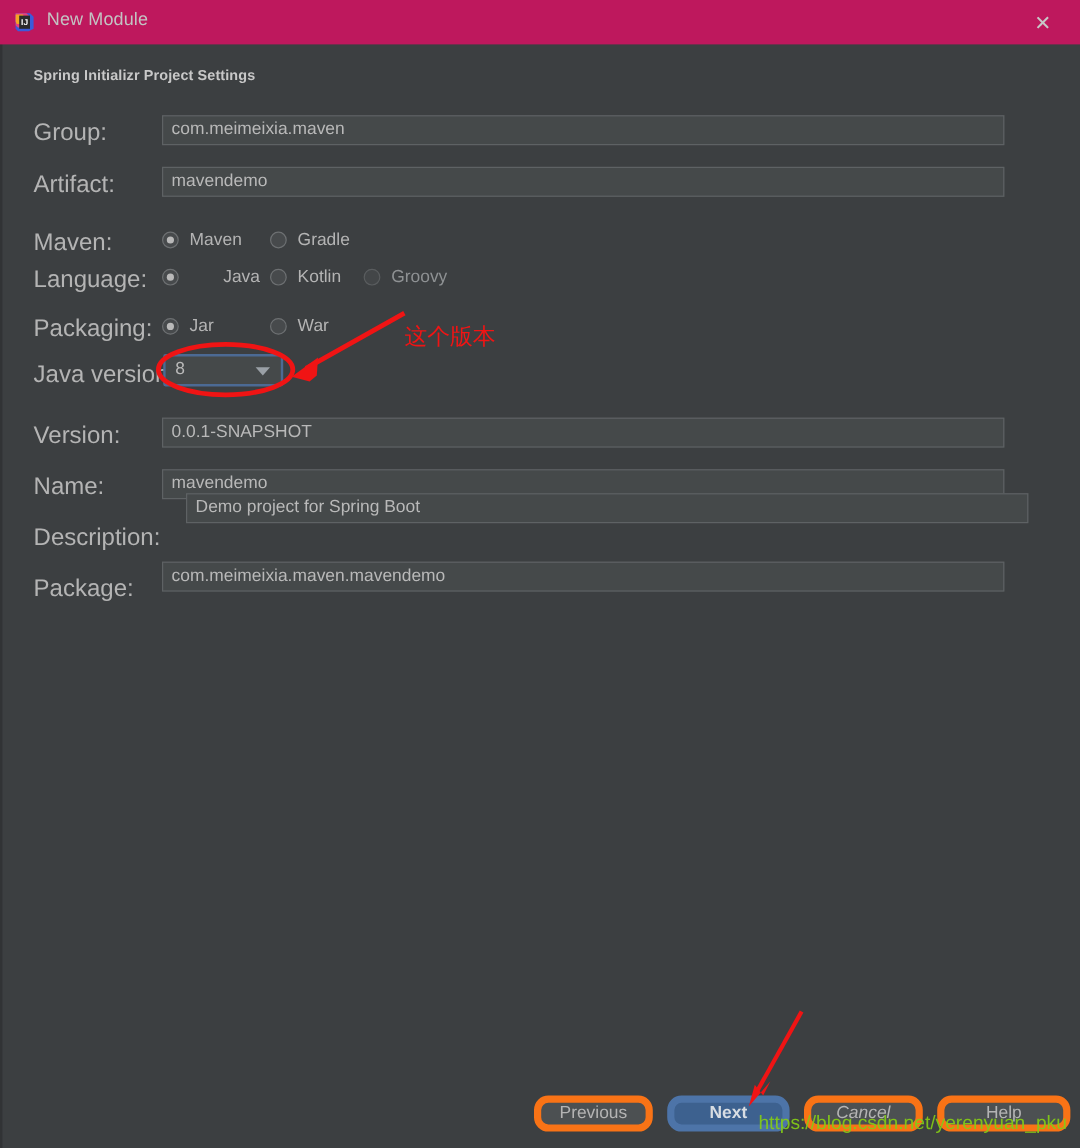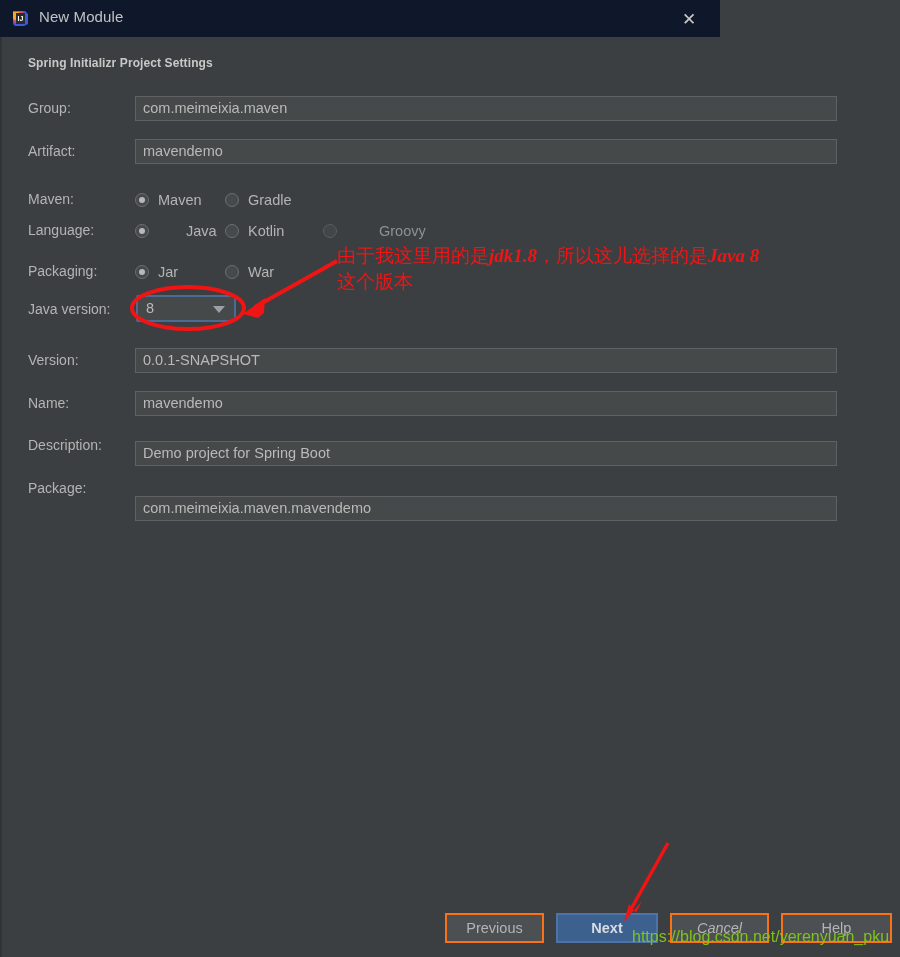--- a/index.html
+++ b/index.html
@@ -28,23 +28,23 @@
     position: absolute;
     left: 0; top: 0;
     width: 2px;
     height: 957px;
     background: #313335;
   }
   
   .titlebar {
     position: absolute;
     left: 0; top: 0;
-    width: 720px;
+    width: 900px;
     height: 37px;
-    background: #0f172a;
+    background: #be185d;
   }
   .app-icon {
     position: absolute;
     left: 11px; top: 9px;
     width: 19px; height: 19px;
   }
   .title-text {
     position: absolute;
     left: 39px; top: 8px;
     font-size: 15px;
@@ -69,21 +69,21 @@
     left: 28px; top: 56px;
     font-size: 12px;
     font-weight: bold;
     color: #c8c8c8;
     letter-spacing: 0.1px;
   }
   
   .field-label {
     position: absolute;
     left: 28px;
-    font-size: 14px;
+    font-size: 20px;
     color: #b4b4b4;
     white-space: nowrap;
   }
   .text-input {
     position: absolute;
     left: 135px;
     width: 702px;
     height: 25px;
     background: #45494a;
     border: 1px solid #5e6264;
@@ -160,22 +160,22 @@
     border-left: 6px solid transparent;
     border-right: 6px solid transparent;
     border-top: 7px solid #9aa0a6;
   }
   
   .btn {
     position: absolute;
     top: 913px;
     height: 30px;
     background: #4c5052;
-    border: 2px solid #f97316;
-    border-radius: 0;
+    border: 6px solid #f97316;
+    border-radius: 12px;
     box-sizing: border-box;
     display: flex;
     align-items: center;
     justify-content: center;
     font-size: 14.5px;
     color: #b4b4b4;
     cursor: default;
   }
   .btn.primary {
     background: #3d618f;
@@ -238,23 +238,23 @@
   <div id="text-fields">
       <div class="field-label" style="top: 100px;">Group:</div>
       <div class="text-input" style="top: 96px;">com.meimeixia.maven</div>
       <div class="field-label" style="top: 143px;">Artifact:</div>
       <div class="text-input" style="top: 139px;">mavendemo</div>
       <div class="field-label" style="top: 352px;">Version:</div>
       <div class="text-input" style="top: 348px;">0.0.1-SNAPSHOT</div>
       <div class="field-label" style="top: 395px;">Name:</div>
       <div class="text-input" style="top: 391px;">mavendemo</div>
       <div class="field-label" style="top: 437px;">Description:</div>
-      <div class="text-input" style="top: 441px;">Demo project for Spring Boot</div>
+      <div class="text-input" style="top: 411px; margin-left: 20px;">Demo project for Spring Boot</div>
       <div class="field-label" style="top: 480px;">Package:</div>
-      <div class="text-input" style="top: 496px;">com.meimeixia.maven.mavendemo</div>
+      <div class="text-input" style="top: 468px;">com.meimeixia.maven.mavendemo</div>
     </div>
 
   <div id="radio-rows">
       <div class="field-label" style="top: 191px;">Maven:</div>
       <div class="radio-group" style="top: 190px;">
         <div class="radio checked" style="left: 0px; text-align: right;">
           <span class="dot"></span>
           <span class="rlabel">Maven</span>
         </div>
         <div class="radio" style="left: 90px;">
@@ -265,21 +265,21 @@
       <div class="field-label" style="top: 222px;">Language:</div>
       <div class="radio-group" style="top: 221px;">
         <div class="radio checked" style="left: 0px; gap: 28px;">
           <span class="dot"></span>
           <span class="rlabel">Java</span>
         </div>
         <div class="radio" style="left: 90px;">
           <span class="dot"></span>
           <span class="rlabel">Kotlin</span>
         </div>
-        <div class="radio dim" style="left: 188px; gap: 33px;">
+        <div class="radio dim" style="left: 168px;">
           <span class="dot"></span>
           <span class="rlabel">Groovy</span>
         </div>
       </div>
       <div class="field-label" style="top: 263px;">Packaging:</div>
       <div class="radio-group" style="top: 262px;">
         <div class="radio checked" style="left: 0px;">
           <span class="dot"></span>
           <span class="rlabel">Jar</span>
         </div>
@@ -309,19 +309,16 @@
     <svg width="900" height="957">
 
       <ellipse cx="188" cy="308" rx="56" ry="21" fill="none" stroke="#f01414" stroke-width="4"></ellipse>
 
       <line x1="337" y1="261" x2="255" y2="307" stroke="#f01414" stroke-width="4"></line>
       <polygon points="243,314 265,298 264,313 258,318" fill="#f01414"></polygon>
 
       <line x1="668" y1="843" x2="630" y2="911" stroke="#f01414" stroke-width="3.5"></line>
       <polygon points="624,922 642,901 636,913 629,904" fill="#f01414"></polygon>
     </svg>
-    <div class="ann-text" style="left:337px; top:243px;">
-      <span>由于我这里用的是</span><span class="em">jdk1.8</span><span>，所以这儿选择的是</span><span class="em">Java 8</span>
-    </div>
     <div class="ann-text" style="left:337px; top:269px;">这个版本</div>
   </div>
 
 </div>
 
 </body></html>

